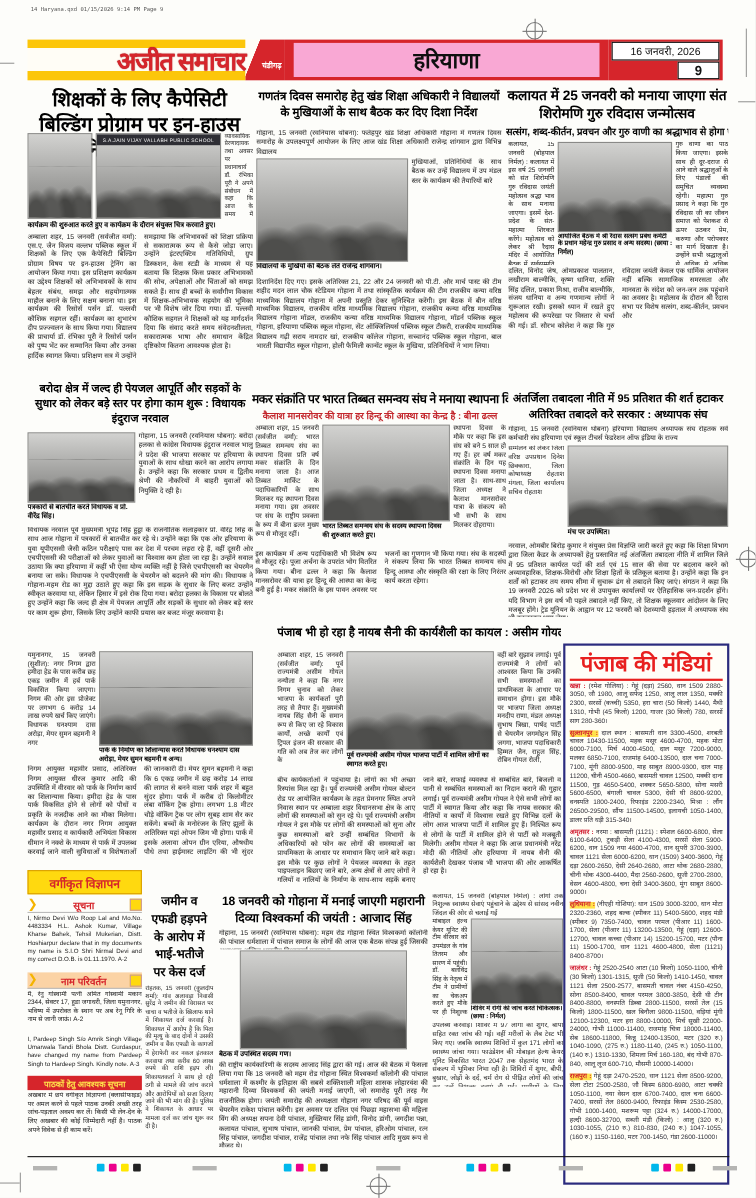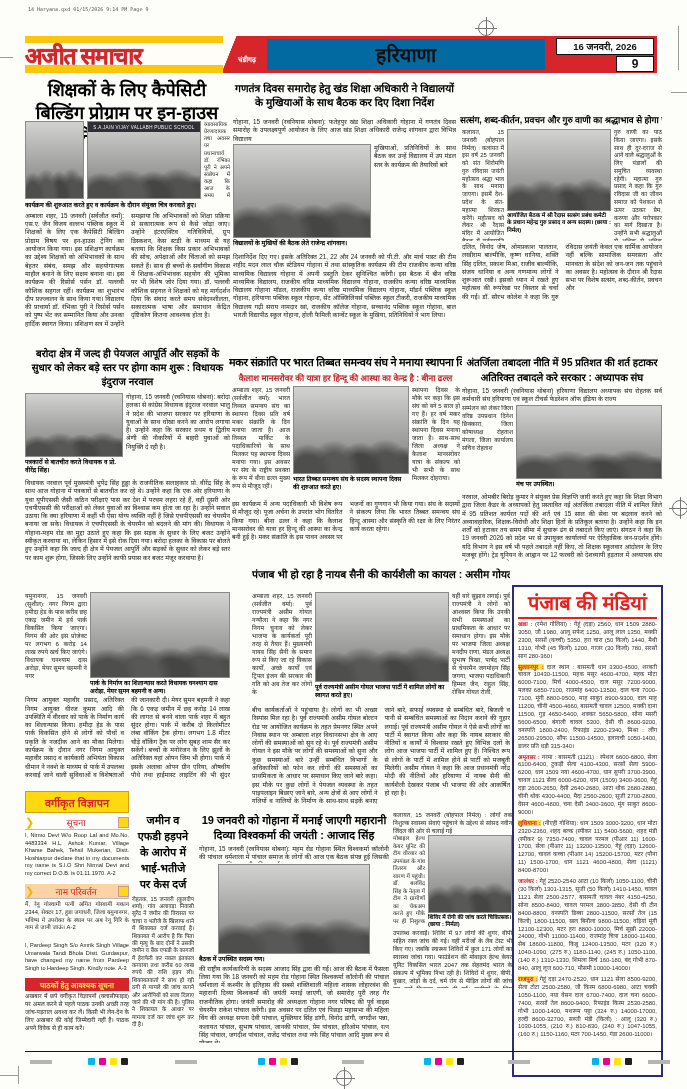--- a/index.html
+++ b/index.html
@@ -2,31 +2,31 @@
 <html><head>
 <meta charset="utf-8">
 <style>
   html,body{margin:0;padding:0;background:#e8e8e4;}
   #paper{position:relative;width:687px;height:1089px;background:#fdfdfa;overflow:hidden;
          font-family:"Liberation Sans","DejaVu Sans",sans-serif;color:#111;}
   .abs{position:absolute;}
   
   .mast{display:flex;height:37px;}
   .mast-logo{width:198px;position:relative;background:linear-gradient(180deg,#fcc60a 0 20%,#fffdf6 20% 78%,#fcc60a 78% 100%);
-             display:flex;align-items:center;justify-content:flex-start;}
+             display:flex;align-items:center;justify-content:flex-end;}
   .mast-title{font-family:"Liberation Serif","DejaVu Serif",serif;font-weight:bold;font-size:23px;color:#d6252b;
               text-shadow:0 0 1px #9c0d12;letter-spacing:-1px;white-space:nowrap;}
   .mast-arrow{width:36px;background:linear-gradient(112deg,#fffdf6 0 26%,#d6252b 27%);display:flex;align-items:flex-end;
               justify-content:flex-end;color:#fff;font-size:7px;font-weight:bold;padding:0 3px 9px 0;box-sizing:border-box;}
   .mast-mid{flex:1;background:#d6252b;display:flex;align-items:stretch;}
-  .mast-sec{flex:1;margin:3px 8px;background:#0369a1;display:flex;align-items:center;justify-content:center;
+  .mast-sec{flex:1;margin:3px 8px;background:#f9a8d4;display:flex;align-items:center;justify-content:center;
             font-size:20px;font-weight:bold;color:#101010;}
   .mast-right{width:104px;background:#d6252b;position:relative;}
   .date-box{position:absolute;top:2px;left:3px;right:3px;height:15px;background:#fff;border:1px solid #101010;
-            font-size:9.5px;font-weight:bold;display:flex;align-items:center;justify-content:center;}
+            font-size:9.5px;font-weight:normal;display:flex;align-items:center;justify-content:center;}
   .page-box{position:absolute;top:20px;right:3px;width:36px;height:14px;background:#fff;border:1px solid #101010;
             font-size:12px;font-weight:bold;display:flex;align-items:center;justify-content:center;}
   
   .hl1{font-weight:bold;text-align:center;color:#000;}
   .sub-red{font-weight:bold;color:#c3262c;text-align:center;white-space:nowrap;overflow:hidden;}
   .sub-blk{font-weight:bold;color:#000;text-align:center;white-space:nowrap;overflow:hidden;}
   .bt{font-size:6.3px;line-height:1.32;text-align:justify;color:#1c1c1c;overflow:hidden;}
   .cap{font-size:6.3px;line-height:1.25;font-weight:bold;color:#000;overflow:hidden;}
   .c2{column-count:2;column-gap:7px;}
   .row{display:flex;gap:3px;}
@@ -46,21 +46,21 @@
   .mandi-title{color:#e8201f;font-weight:bold;font-size:20px;text-align:center;border-bottom:2px solid #e8201f;
                padding-bottom:1px;margin-bottom:2px;white-space:nowrap;overflow:hidden;}
   .mnd{font-size:5.9px;line-height:1.34;text-align:justify;color:#2e2e38;margin:0 0 3px 0;}
   .mlead{font-weight:bold;color:#d11a2d;}
   .mhl{background:#ffe24a;}
   
   .cls-banner{background:#ffd90f;border:1px solid #d99e00;color:#d6252b;font-weight:bold;font-size:11px;
               display:flex;align-items:center;justify-content:center;height:20px;}
   .cls-head{display:flex;align-items:center;gap:2px;height:14px;margin-top:2px;border-bottom:1px solid #bbb;}
   .chev{color:#f5b400;font-weight:bold;font-size:11px;line-height:1;}
-  .cls-head-label{color:#d6252b;font-weight:normal;font-size:9px;flex:1;text-align:center;}
+  .cls-head-label{color:#d6252b;font-weight:bold;font-size:9px;flex:1;text-align:center;}
   .cls-ico{width:9px;height:9px;background:#ffd90f;border:1px solid #c99;flex:none;}
   .peach{background:#fbd3a5;}
   .cls-txt{font-size:5.6px;line-height:1.35;text-align:justify;color:#222;overflow:hidden;}
   .cls-red{background:#d6252b;color:#ffe24a;font-weight:bold;font-size:7.5px;height:13px;display:flex;
            align-items:center;justify-content:center;margin-top:2px;}
   
   .cross{width:14px;height:14px;border:1px solid #777;border-radius:50%;position:absolute;}
   .cross::before{content:"";position:absolute;left:50%;top:-4px;bottom:-4px;width:1px;background:#777;}
   .cross::after{content:"";position:absolute;top:50%;left:-4px;right:-4px;height:1px;background:#777;}
   .dash{height:4px;background:#b5b5b3;}
@@ -95,20 +95,21 @@
       <div class="mast-sec">हरियाणा</div>
     </div>
     <div class="mast-right">
       <div class="date-box">16 जनवरी, 2026</div>
       <div class="page-box">9</div>
     </div>
   </div>
 
   <div class="abs hl1" style="left:25px;top:79px;width:204px;font-size:18px;line-height:1.28;">शिक्षकों के लिए कैपेसिटी बिल्डिंग प्रोग्राम पर इन-हाउस ट्रेनिंग का आयोजन</div>
   <div class="abs hl1" style="left:233px;top:81px;width:223px;font-size:10.5px;line-height:1.35;">गणतंत्र दिवस समारोह हेतु खंड शिक्षा अधिकारी ने विद्यालयों के मुखियाओं के साथ बैठक कर दिए दिशा निर्देश</div>
+  <div class="abs hl1" style="left:460px;top:79px;width:202px;font-size:12.5px;line-height:1.3;">कलायत में 25 जनवरी को मनाया जाएगा संत शिरोमणि गुरु रविदास जन्मोत्सव</div>
 
   <div class="abs" style="left:25px;top:121px;width:205px;">
     <div class="row">
       <div class="ph" style="width:57px;height:76px;"></div>
       <div class="ph" style="width:112px;height:76px;">
         <div class="ph-banner">S.A.JAIN VIJAY VALLABH PUBLIC SCHOOL</div>
       </div>
       <div class="bt" style="width:30px;height:76px;font-size:5.4px;">व्यावसायिक प्रेरणादायक तथा अवसर पर प्रधानाचार्य डॉ. रंभिका पूरी ने अपने संबोधन में कहा कि आज के समय में शिक्षक केवल विद्यार्थियों को ही नहीं, बल्कि अभिभावकों को भी शिक्षा की प्रक्रिया से जोड़ने में सक्षम हैं। ऐसे कैपेसिटी बिल्डिंग प्रोग्राम शिक्षकों के भीतर विश्वास जगाते हैं तथा शिक्षकों को प्रशिक्षण अवसर भी देते हैं।</div>
     </div>
     <div class="cap" style="margin-top:2px;width:172px;">कार्यक्रम की शुरुआत करते हुए व कार्यक्रम के दौरान संयुक्त चित्र करवाते हुए।</div>
@@ -238,21 +239,21 @@
       <div>जमीन व</div>
       <div>एफडी हड़पने</div>
       <div>के आरोप में</div>
       <div>भाई-भतीजे</div>
       <div>पर केस दर्ज</div>
     </div>
     <div class="bt" style="margin-top:3px;height:142px;font-size:5.6px;">रोहतक, 15 जनवरी (कुलदीप शर्मा): गांव अलावड़ा निवासी सुरेंद्र ने जमीन की विरासत पर चाचा व भतीजे के खिलाफ थाने में शिकायत दर्ज करवाई है। शिकायत में आरोप है कि पिता की मृत्यु के बाद दोनों ने उसकी जमीन व बैंक एफडी के कागजों में हेराफेरी कर नकल इंतकाल करवाया तथा करीब 60 लाख रुपये की राशि हड़प ली। शिकायतकर्ता ने साथ हो रही ठगी से मामले की जांच कराने और आरोपियों को सजा दिलाए जाने की भी मांग की है। पुलिस ने शिकायत के आधार पर मामला दर्ज कर जांच शुरू कर दी है।</div>
   </div>
 
   <div class="abs" style="left:199px;top:813px;width:190px;">
-    <div class="hl1" style="font-size:11px;line-height:1.35;">19 जनवरी को गोहाना में मनाई जाएगी महारानी दिव्या विश्वकर्मा की जयंती : आजाद सिंह</div>
+    <div class="hl1" style="font-size:11px;line-height:1.35;">18 जनवरी को गोहाना में मनाई जाएगी महारानी दिव्या विश्वकर्मा की जयंती : आजाद सिंह</div>
     <div class="bt" style="margin-top:2px;height:18px;">गोहाना, 15 जनवरी (रवनियास थोबना): महम रोड गोहाना स्थित विश्वकर्मा कॉलोनी की पांचाल धर्मशाला में पांचाल समाज के लोगों की आज एक बैठक संपन्न हुई जिसकी अध्यक्षता अखिल भारतीय विश्वकर्मा महासभा</div>
     <div class="ph" style="width:150px;height:88px;margin:1px auto 0;"></div>
     <div class="cap" style="margin-top:1px;">बैठक में उपस्थित सदस्य गण।</div>
     <div class="bt" style="margin-top:2px;height:78px;">की राष्ट्रीय कार्यकारिणी के सदस्य आजाद सिंह द्वारा की गई। आज की बैठक में फैसला लिया गया कि 18 जनवरी को महम रोड गोहाना स्थित विश्वकर्मा कॉलोनी की पांचाल धर्मशाला में कश्मीर के इतिहास की सबसे शक्तिशाली महिला शासक लोहारवंश की महारानी दिव्या विश्वकर्मा की जयंती मनाई जाएगी, जो समारोह पूरी तरह गैर राजनीतिक होगा। जयंती समारोह की अध्यक्षता गोहाना नगर परिषद की पूर्व वाइस चेयरमैन राकेश पांचाल करेंगी। इस अवसर पर दलित एवं पिछड़ा महासभा की महिला विंग की अध्यक्ष सपना देवी पांचाल, मुख्तियार सिंह डांगी, विनोद डांगी, जगदीश पन्ना, कलायत पांचाल, सुभाष पांचाल, जानकी पांचाल, प्रेम पांचाल, हरिओम पांचाल, रत्न सिंह पांचाल, जगदीश पांचाल, राजेंद्र पांचाल तथा नफे सिंह पांचाल आदि मुख्य रूप से मौजूद थे।</div>
   </div>
 
   <div class="abs" style="left:393px;top:810px;width:119px;">
     <div class="bt" style="margin-top:2px;height:22px;font-size:6.0px;">कलायत, 15 जनवरी (बोहपाल निर्मल) : लोगों तक निशुल्क स्वास्थ्य सेवाएं पहुंचाने के उद्देश्य से सांसद नवीन जिंदल की ओर से चलाई गई</div>
     <div class="row" style="margin-top:1px;">
       <div class="bt" style="width:32px;height:90px;font-size:5.7px;">मोबाइल हेल्थ केयर यूनिट की टीम वीरवार को उपमंडल के गांव तितरम और सारण में पहुंची। डॉ. बलविंद्र सिंह के नेतृत्व में टीम ने ग्रामीणों का चेकअप करते हुए मौके पर ही निशुल्क दवाएं</div>

